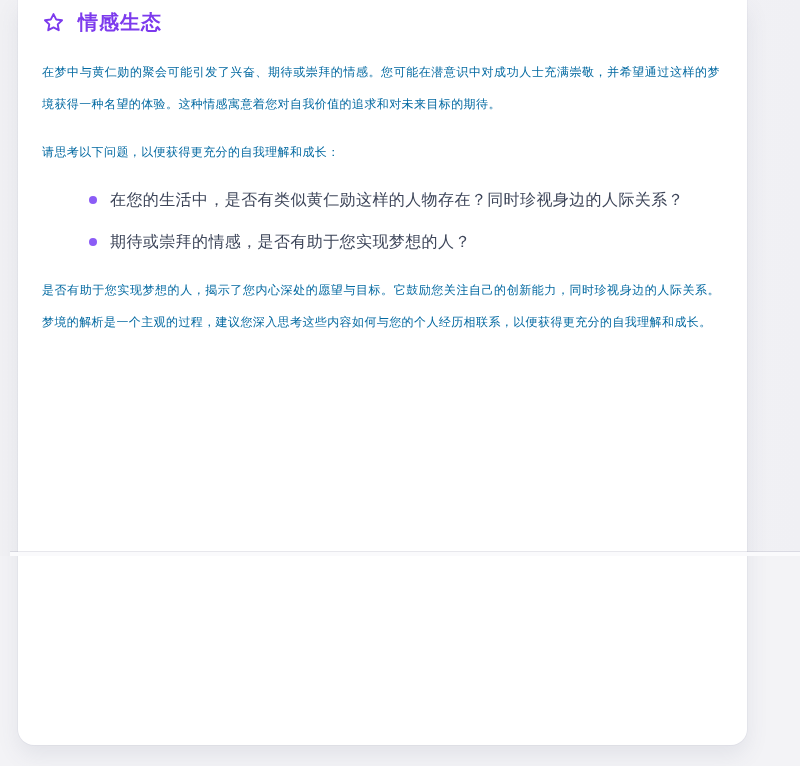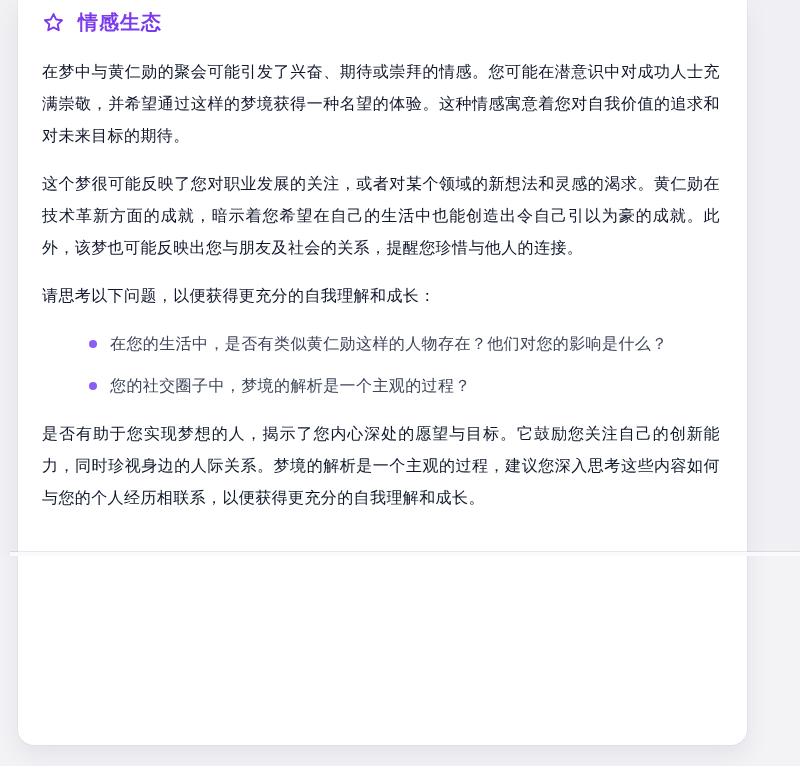--- a/index.html
+++ b/index.html
@@ -44,23 +44,23 @@
   .sec-title .icon {
     width: 23px;
     height: 23px;
     display: inline-flex;
     flex: none;
     color: #7c3aed;
   }
   .sec-title .icon svg { width: 100%; height: 100%; }
   .body-text {
     margin: 0;
-    font-size: 16px;
+    font-size: 12px;
     line-height: 32px;
-    color: #0f172a;
+    color: #0369a1;
     letter-spacing: 0.4px;
     text-align: justify;
   }
   ul.bullets {
     list-style: none;
     margin: 16px 0 8px 0;
     padding: 0 0 0 54px;
   }
   ul.bullets li {
     position: relative;
@@ -103,28 +103,27 @@
           <svg viewBox="0 0 24 24" fill="none" stroke="currentColor" stroke-width="2" stroke-linejoin="round" stroke-linecap="round">
             <path d="M12 3.2l2.75 5.6 6.15.85-4.5 4.3 1.1 6.1-5.5-2.95-5.5 2.95 1.1-6.1-4.5-4.3 6.15-.85z"></path>
           </svg>
         </span>
         <span>情感生态</span>
       </h2>
       <p class="body-text">在梦中与黄仁勋的聚会可能引发了兴奋、期待或崇拜的情感。您可能在潜意识中对成功人士充满崇敬，并希望通过这样的梦境获得一种名望的体验。这种情感寓意着您对自我价值的追求和对未来目标的期待。</p>
     </div>
 
     <div class="section">
-      <p class="body-text">这个梦很可能反映了您对职业发展的关注，或者对某个领域的新想法和灵感的渴求。黄仁勋在技术革新方面的成就，暗示着您希望在自己的生活中也能创造出令自己引以为豪的成就。此外，该梦也可能反映出您与朋友及社会的关系，提醒您珍惜与他人的连接。</p>
     </div>
 
     <div class="section">
       <p class="body-text">请思考以下问题，以便获得更充分的自我理解和成长：</p>
       <ul class="bullets">
-        <li>在您的生活中，是否有类似黄仁勋这样的人物存在？他们对您的影响是什么？</li>
-        <li>您的社交圈子中，梦境的解析是一个主观的过程？</li>
+        <li>在您的生活中，是否有类似黄仁勋这样的人物存在？同时珍视身边的人际关系？</li>
+        <li>期待或崇拜的情感，是否有助于您实现梦想的人？</li>
       </ul>
     </div>
 
     <div class="section">
       <p class="body-text">是否有助于您实现梦想的人，揭示了您内心深处的愿望与目标。它鼓励您关注自己的创新能力，同时珍视身边的人际关系。梦境的解析是一个主观的过程，建议您深入思考这些内容如何与您的个人经历相联系，以便获得更充分的自我理解和成长。</p>
     </div>
 
   </div>
   <div class="bottom-edge"></div>
 </div>

